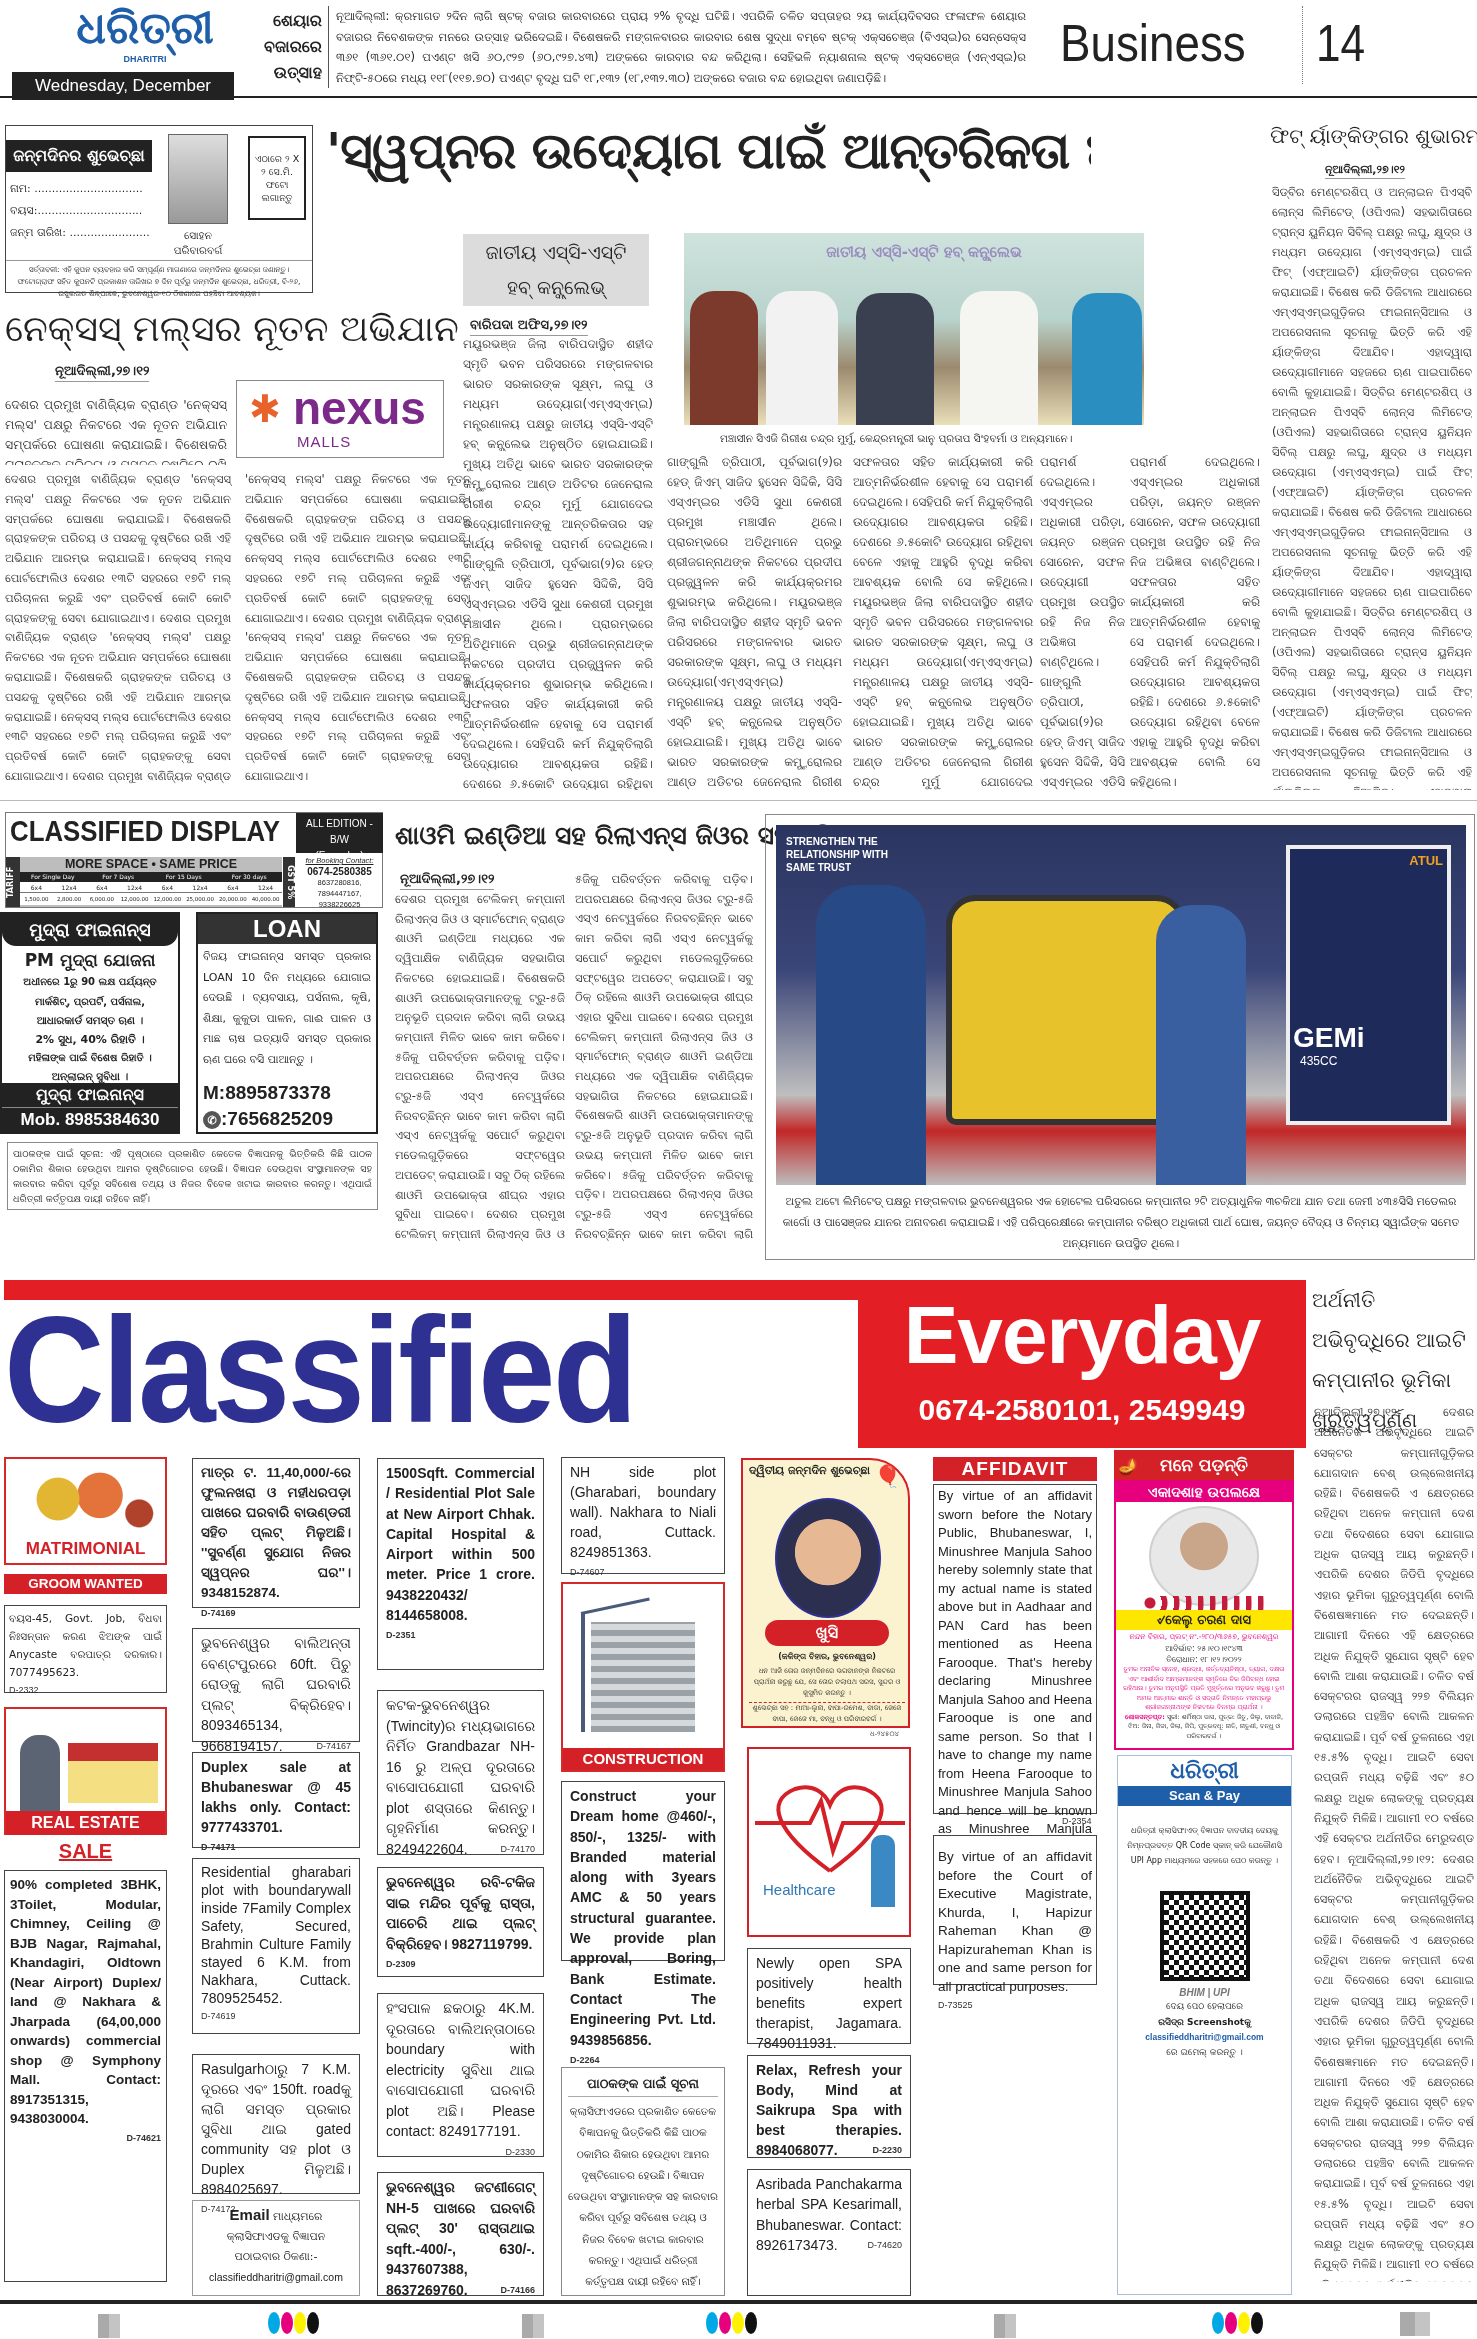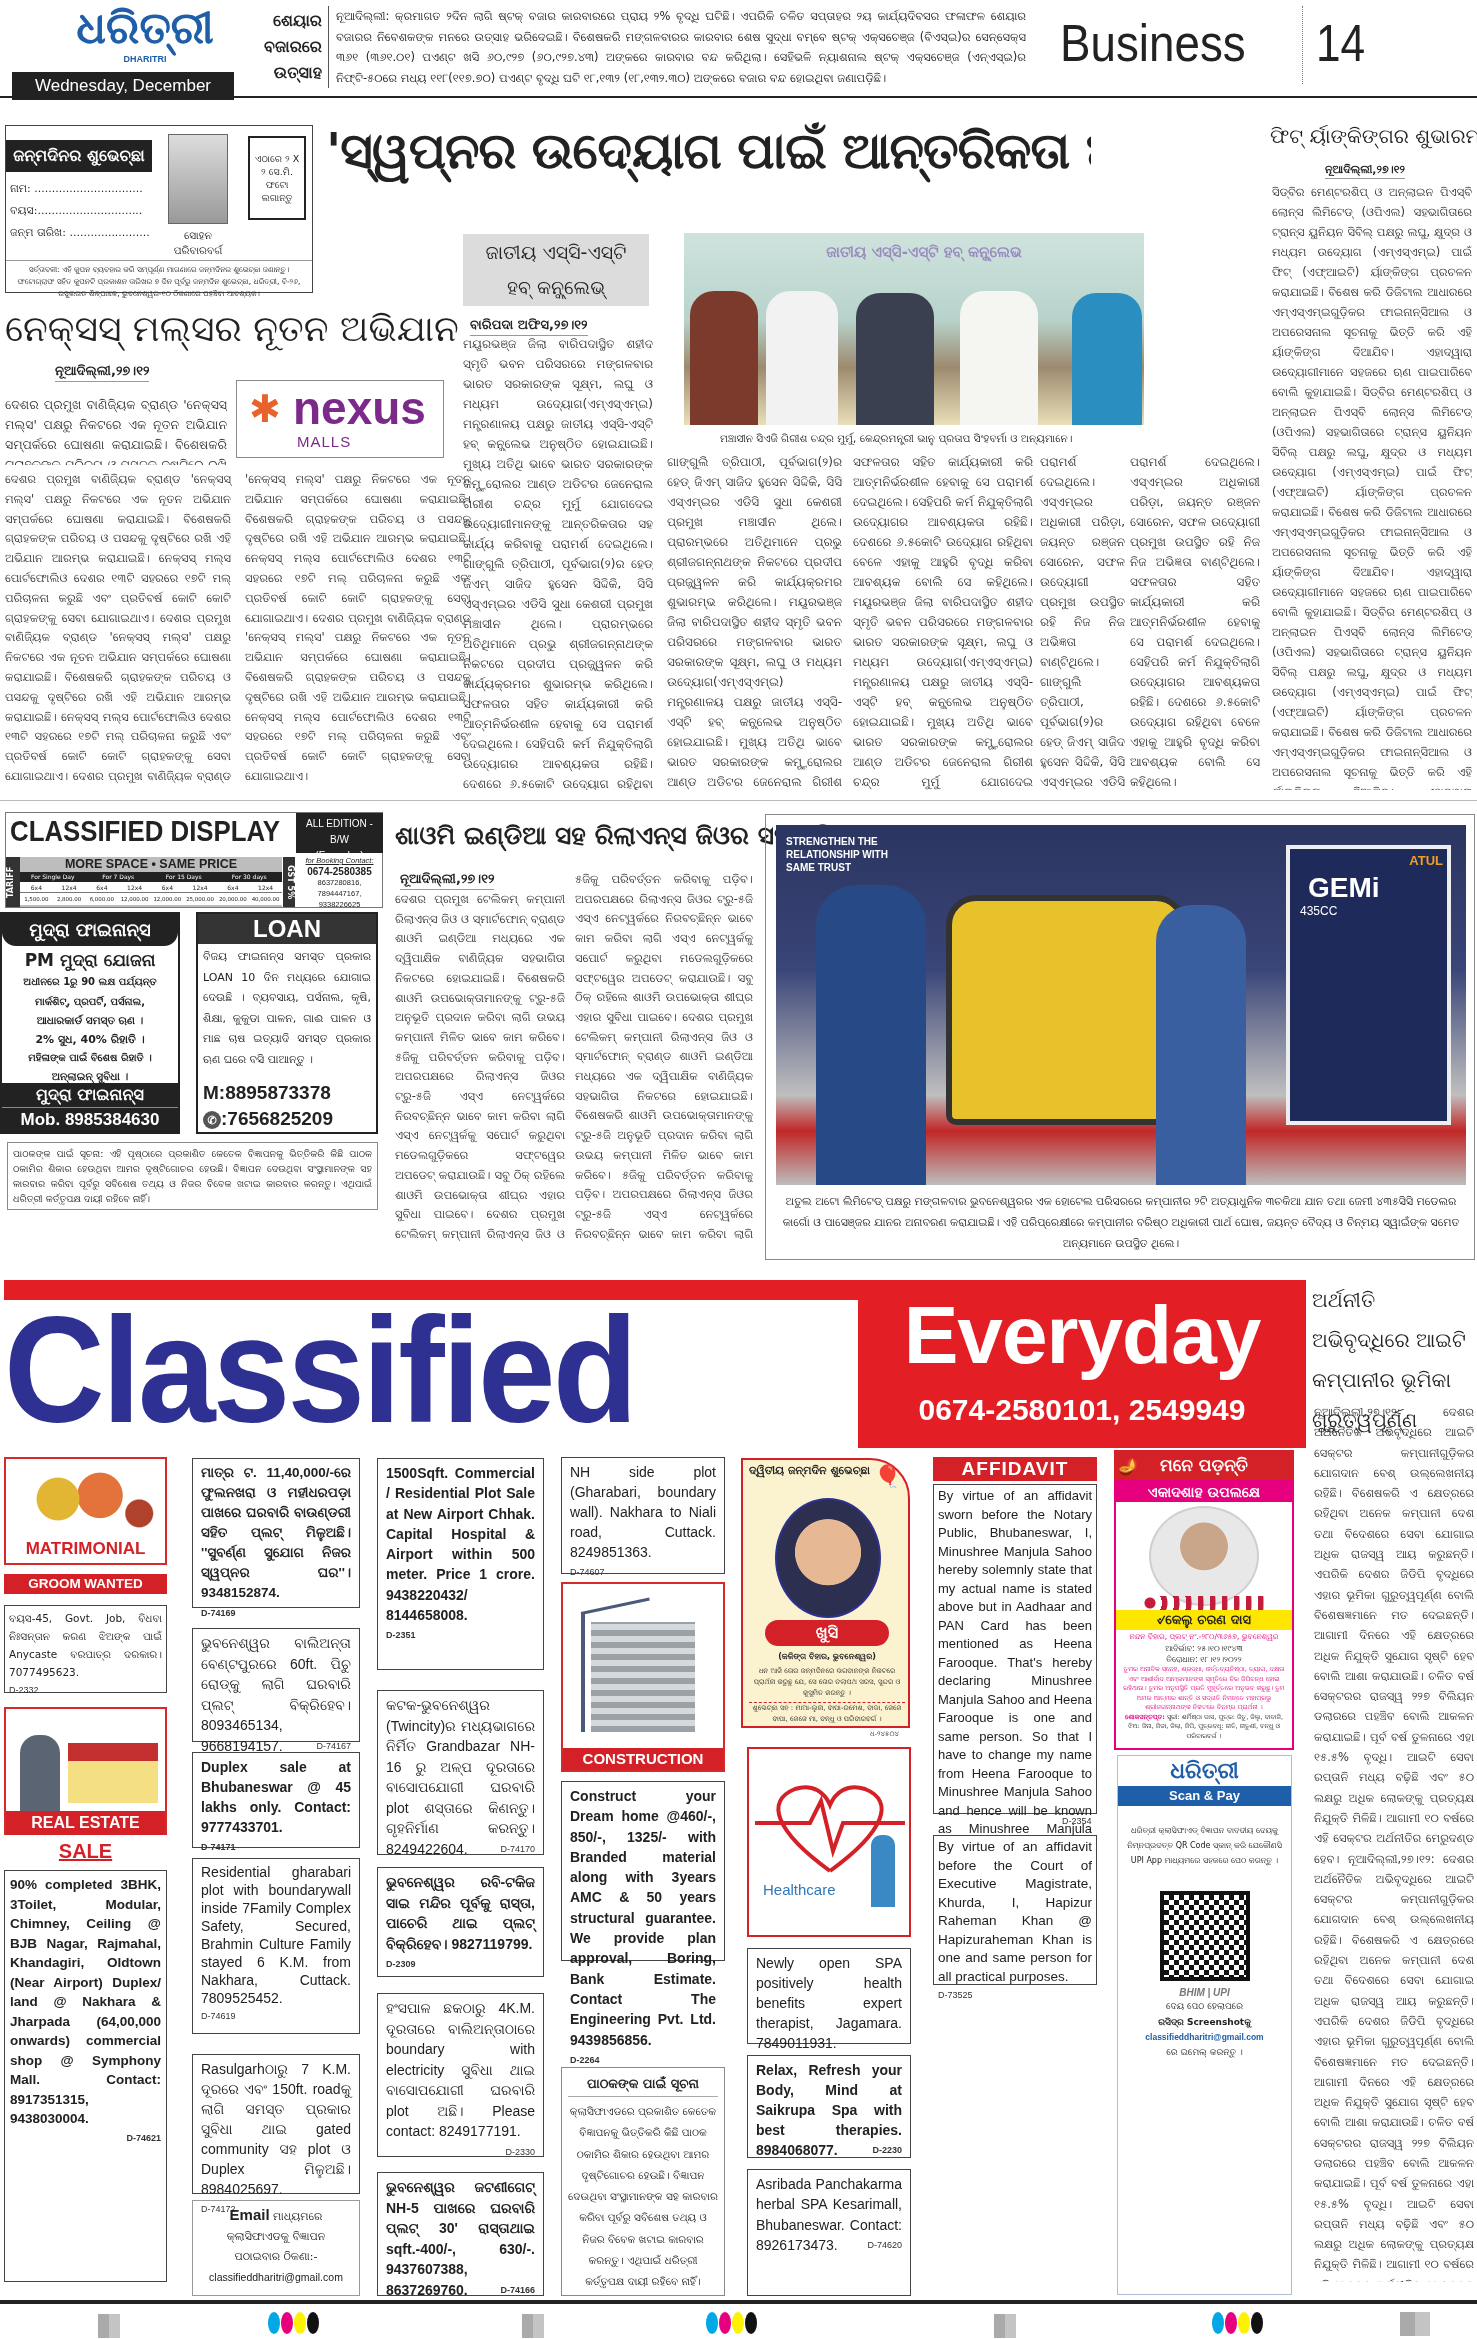--- a/index.html
+++ b/index.html
@@ -190,21 +190,21 @@
   <span>୫ଜିକୁ ପରିବର୍ତ୍ତନ କରିବାକୁ ପଡ଼ିବ। ଅପରପକ୍ଷରେ ରିଲାଏନ୍ସ ଜିଓର ଟ୍ରୁ-୫ଜି ଏସ୍ଏ ନେଟ୍ୱର୍କରେ ନିରବଚ୍ଛିନ୍ନ ଭାବେ କାମ କରିବା ଲାଗି ଏସ୍ଏ ନେଟ୍ୱର୍କକୁ ସପୋର୍ଟ କରୁଥିବା ମଡେଲଗୁଡ଼ିକରେ ସଫ୍ଟୱେର ଅପଡେଟ୍ କରାଯାଉଛି। ସବୁ ଠିକ୍ ରହିଲେ ଶାଓମି ଉପଭୋକ୍ତା ଶୀଘ୍ର ଏହାର ସୁବିଧା ପାଇବେ।</span> <span>ଦେଶର ପ୍ରମୁଖ ଟେଲିକମ୍ କମ୍ପାନୀ ରିଲାଏନ୍ସ ଜିଓ ଓ ସ୍ମାର୍ଟଫୋନ୍ ବ୍ରାଣ୍ଡ ଶାଓମି ଇଣ୍ଡିଆ ମଧ୍ୟରେ ଏକ ଦ୍ୱିପାକ୍ଷିକ ବାଣିଜ୍ୟିକ ସହଭାଗିତା ନିକଟରେ ହୋଇଯାଇଛି। ବିଶେଷକରି ଶାଓମି ଉପଭୋକ୍ତାମାନଙ୍କୁ ଟ୍ରୁ-୫ଜି ଅନୁଭୂତି ପ୍ରଦାନ କରିବା ଲାଗି ଉଭୟ କମ୍ପାନୀ ମିଳିତ ଭାବେ କାମ କରିବେ।</span> <span>୫ଜିକୁ ପରିବର୍ତ୍ତନ କରିବାକୁ ପଡ଼ିବ। ଅପରପକ୍ଷରେ ରିଲାଏନ୍ସ ଜିଓର ଟ୍ରୁ-୫ଜି ଏସ୍ଏ ନେଟ୍ୱର୍କରେ ନିରବଚ୍ଛିନ୍ନ ଭାବେ କାମ କରିବା ଲାଗି ଏସ୍ଏ ନେଟ୍ୱର୍କକୁ ସପୋର୍ଟ କରୁଥିବା ମଡେଲଗୁଡ଼ିକରେ ସଫ୍ଟୱେର ଅପଡେଟ୍ କରାଯାଉଛି। ସବୁ ଠିକ୍ ରହିଲେ ଶାଓମି ଉପଭୋକ୍ତା ଶୀଘ୍ର ଏହାର ସୁବିଧା ପାଇବେ।</span>
 </div>
 <div class="abs" style="left:765px;top:814px;width:710px;height:446px;border:1px solid #888;">
   <div class="abs" style="left:10px;top:10px;width:690px;height:360px;background:linear-gradient(180deg,#2a3560 0%,#3a4578 40%,#bfbfbf 75%,#c22727 85%,#bdbdbd 100%);overflow:hidden;">
     <div class="abs" style="left:10px;top:10px;width:110px;font-family:'Liberation Sans',sans-serif;font-weight:bold;color:#fff;font-size:10px;line-height:13px;">STRENGTHEN THE RELATIONSHIP WITH SAME TRUST</div>
     <div class="abs" style="left:40px;top:60px;width:110px;height:300px;background:#274a86;border-radius:40px 40px 0 0;"></div>
     <div class="abs" style="left:170px;top:70px;width:240px;height:230px;background:#e8c22a;border-radius:30px 30px 10px 10px;border:6px solid #333;"></div>
     <div class="abs" style="left:380px;top:80px;width:90px;height:280px;background:#3a5fa0;border-radius:36px 36px 0 0;"></div>
     <div class="abs" style="left:510px;top:20px;width:165px;height:280px;background:#1d2a5a;border:4px solid #eee;">
       <div style="text-align:right;color:#f0a020;font-weight:bold;font-family:'Liberation Sans',sans-serif;font-size:13px;padding:4px;">ATUL</div>
-      <div style="color:#fff;font-family:'Liberation Sans',sans-serif;font-weight:bold;font-size:28px;padding-left:18px;">GEMi</div>
+      <div style="margin-top:150px;color:#fff;font-family:'Liberation Sans',sans-serif;font-weight:bold;font-size:28px;padding-left:3px;">GEMi</div>
       <div style="color:#fff;font-family:'Liberation Sans',sans-serif;font-size:12px;padding-left:10px;">435CC</div>
     </div>
   </div>
   <div class="abs" style="left:10px;top:376px;width:690px;font-size:11px;line-height:21px;text-align:center;">ଅତୁଲ ଅଟୋ ଲିମିଟେଡ୍ ପକ୍ଷରୁ ମଙ୍ଗଳବାର ଭୁବନେଶ୍ୱରର ଏକ ହୋଟେଲ ପରିସରରେ କମ୍ପାନୀର ୨ଟି ଅତ୍ୟାଧୁନିକ ୩ଚକିଆ ଯାନ ତଥା ଜେମୀ ୪୩୫ସିସି ମଡେଲର କାର୍ଗୋ ଓ ପାସେଞ୍ଜର ଯାନର ଅନାବରଣ କରାଯାଇଛି। ଏହି ପରିପ୍ରେକ୍ଷୀରେ କମ୍ପାନୀର ବରିଷ୍ଠ ଅଧିକାରୀ ପାର୍ଥ ଘୋଷ, ଜୟନ୍ତ ବୈଦ୍ୟ ଓ ଚିନ୍ମୟ ସ୍ୱାଇଁଙ୍କ ସମେତ ଅନ୍ୟମାନେ ଉପସ୍ଥିତ ଥିଲେ।</div>
 </div>
 
 <div class="abs" style="left:4px;top:1280px;width:1300px;height:168px;">
   <div class="abs" style="left:0;top:0;width:856px;height:20px;background:#e31e24;"></div>
   <div class="abs" style="left:0;top:8px;font-family:'Liberation Sans',sans-serif;font-weight:bold;font-size:150px;line-height:165px;color:#2e3192;letter-spacing:-3px;transform:scaleX(0.93);transform-origin:left;">Classified</div>
   <div class="abs" style="left:854px;top:0;width:448px;height:168px;background:#e31e24;text-align:center;color:#fff;font-family:'Liberation Sans',sans-serif;font-weight:bold;">
@@ -335,21 +335,21 @@
   <span>Asribada Panchakarma herbal SPA Kesarimall, Bhubaneswar. Contact: 8926173473.</span>
   <span class="code" style="float:right;">D-74620</span>
 </div>
 
 <div class="abs redbar" style="left:933px;top:1457px;width:164px;height:24px;font-size:19px;line-height:24px;letter-spacing:1px;">AFFIDAVIT</div>
 <div class="abs box" style="left:933px;top:1484px;width:164px;height:330px;padding:2px 4px;border-width:1px;font-family:'Liberation Sans',sans-serif;font-size:13px;line-height:18.5px;text-align:justify;">
   <span>By virtue of an affidavit sworn before the Notary Public, Bhubaneswar, I, Minushree Manjula Sahoo hereby solemnly state that my actual name is stated above but in Aadhaar and PAN Card has been mentioned as Heena Farooque. That's hereby declaring Minushree Manjula Sahoo and Heena Farooque is one and same person. So that I have to change my name from Heena Farooque to Minushree Manjula Sahoo and hence will be known as Minushree Manjula Sahoo for all officially and non officially purposes.</span>
   <div style="text-align:right;">Deponent</div>
 </div>
 <div class="abs code" style="left:1062px;top:1816px;">D-2354</div>
-<div class="abs box" style="left:933px;top:1835px;width:164px;height:150px;padding:2px 4px;border-width:1px;font-family:'Liberation Sans',sans-serif;font-size:13.5px;line-height:18.5px;text-align:justify;">
+<div class="abs box" style="left:933px;top:1835px;width:164px;height:150px;padding:12px 4px;border-width:1px;font-family:'Liberation Sans',sans-serif;font-size:13.5px;line-height:18.5px;text-align:justify;">
   <span>By virtue of an affidavit before the Court of Executive Magistrate, Khurda, I, Hapizur Raheman Khan @ Hapizuraheman Khan is one and same person for all practical purposes.</span>
   <div class="code">D-73525</div>
 </div>
 
 <div class="abs" style="left:1114px;top:1450px;width:180px;height:300px;">
   <div style="background:#d42027;color:#fff;height:30px;line-height:30px;text-align:center;font-weight:bold;font-size:17px;position:relative;">
     <span style="position:absolute;left:4px;top:2px;font-size:16px;">🪔</span>
     <span></span>
     <span>ମନେ ପଡ଼ନ୍ତି</span>
   </div>

